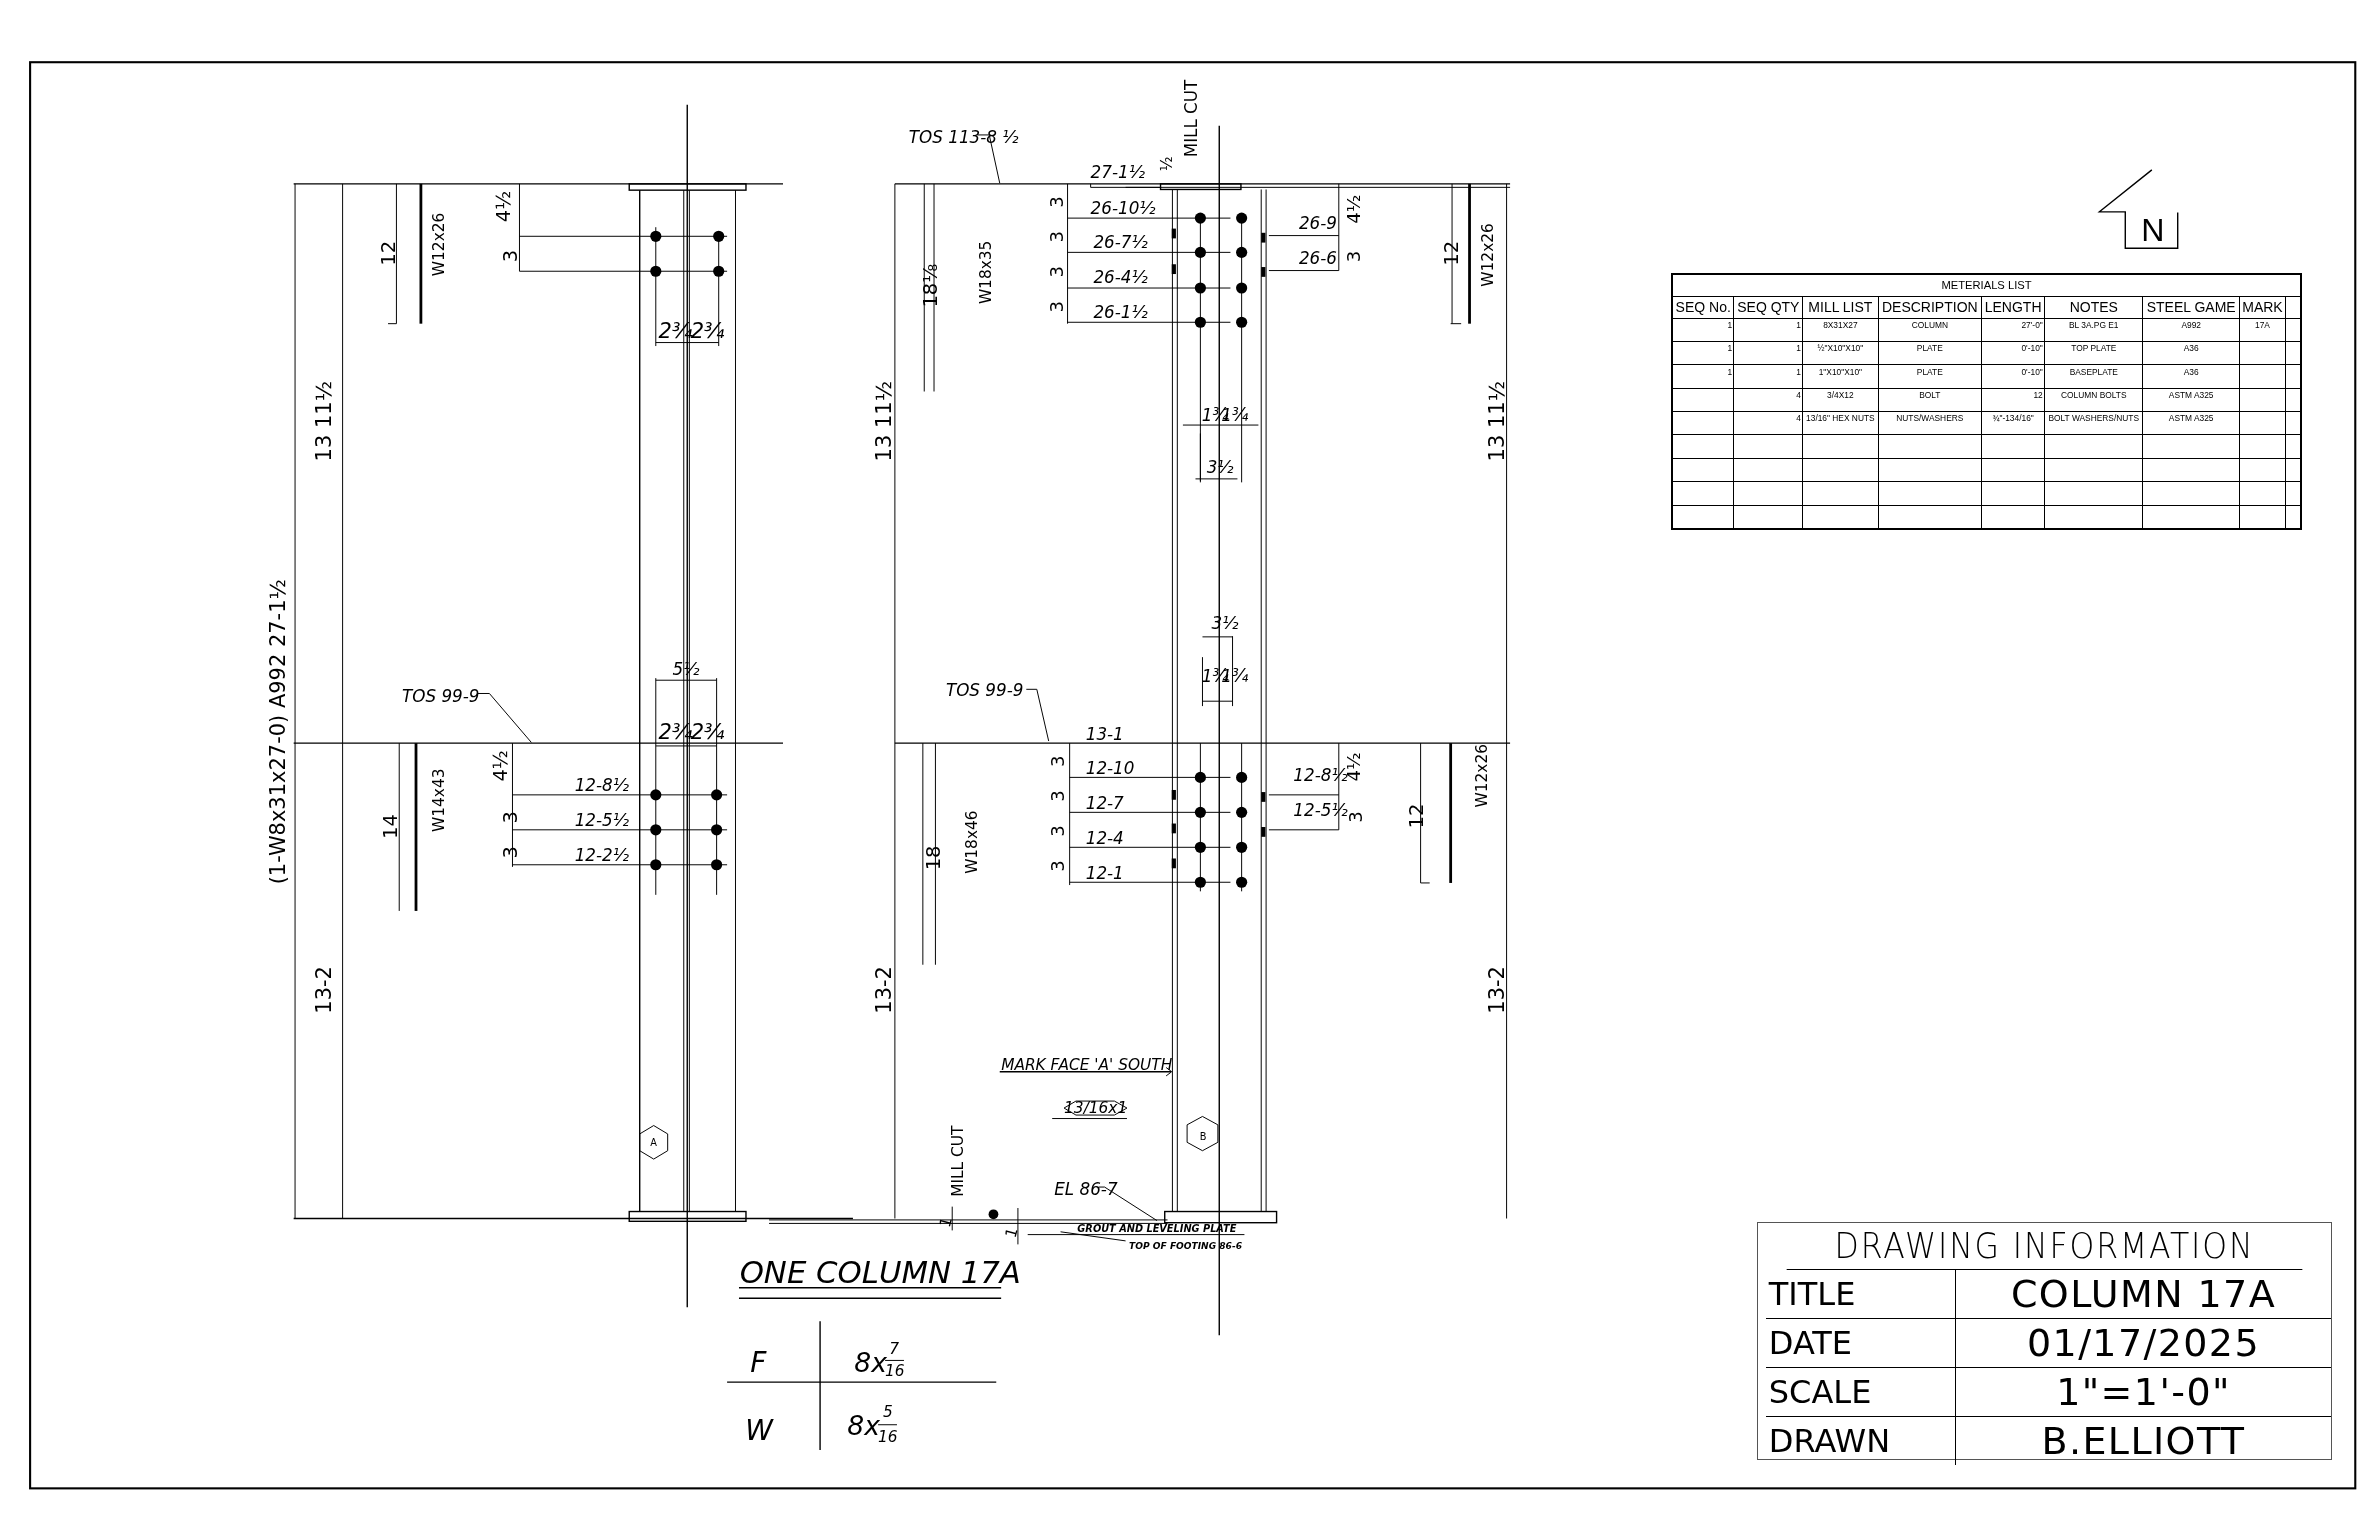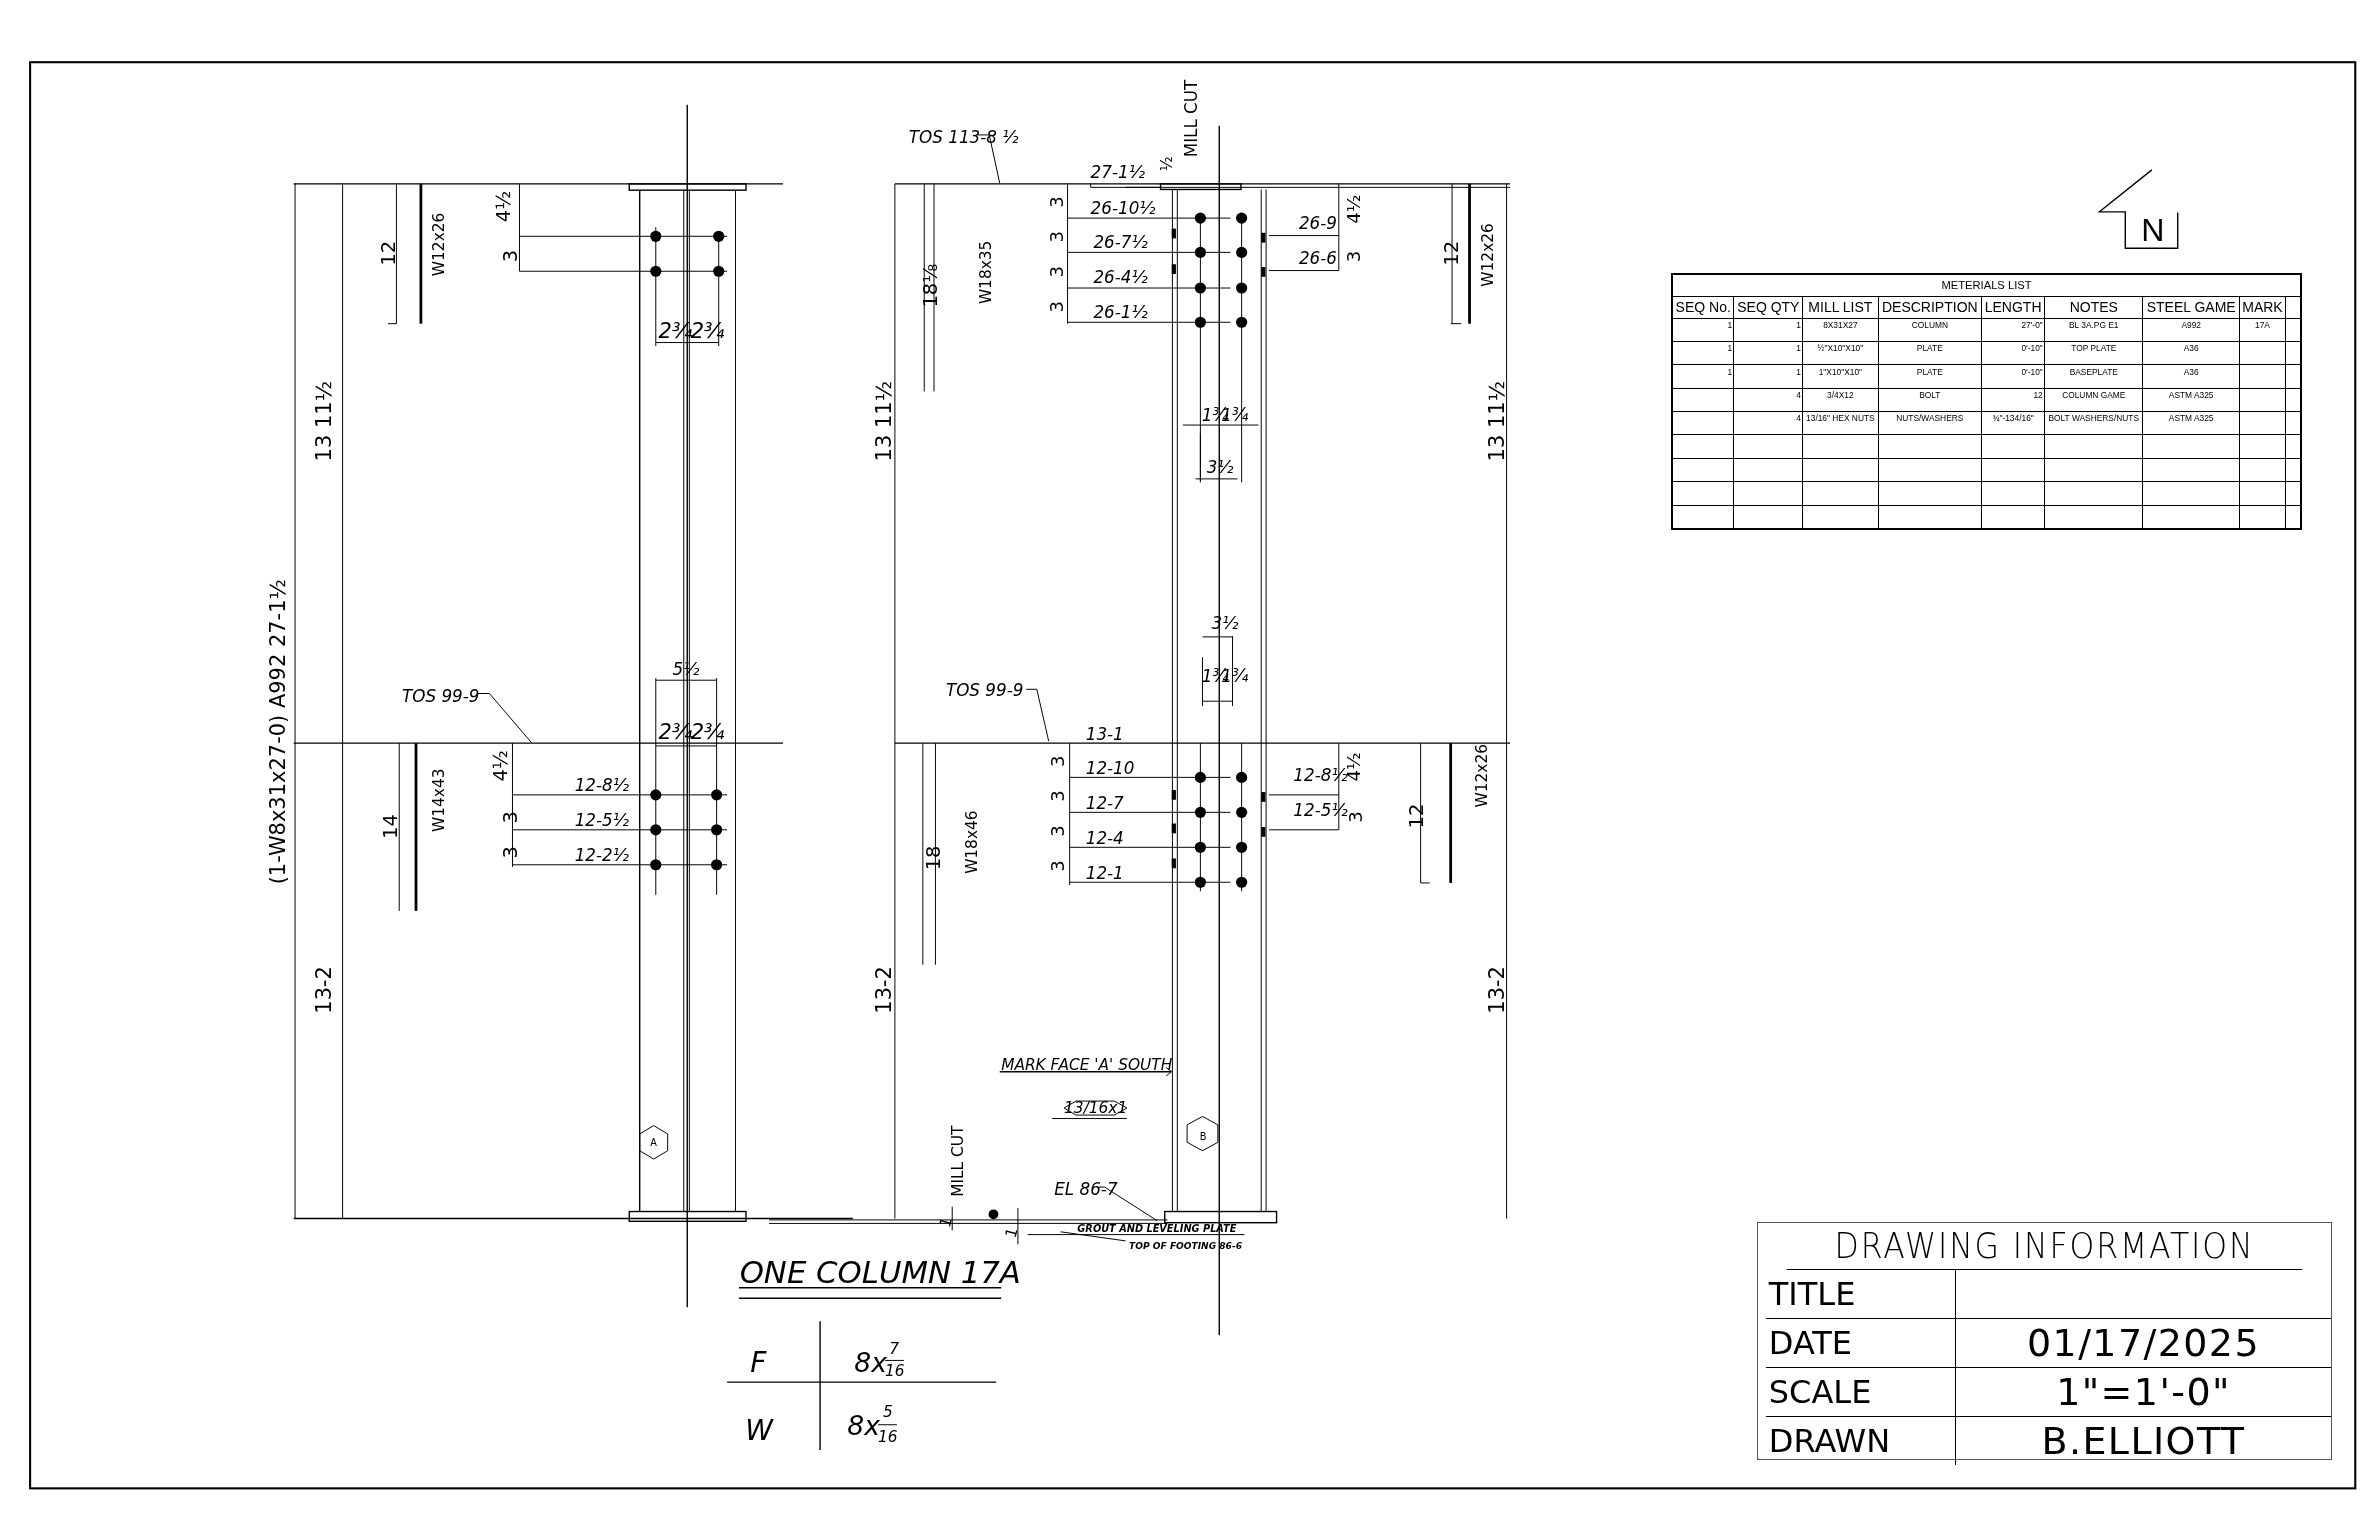--- a/index.html
+++ b/index.html
@@ -347,21 +347,21 @@
         <td>A36</td>
         <td></td>
         <td class="tail"></td>
   </tr>
   <tr>
     <td class="r"></td>
         <td class="r">4</td>
         <td>3/4X12</td>
         <td>BOLT</td>
         <td class="r">12</td>
-        <td>COLUMN GAME</td>
+        <td>COLUMN BOLTS</td>
         <td>ASTM A325</td>
         <td></td>
         <td class="tail"></td>
   </tr>
   <tr>
     <td class="r"></td>
         <td class="r">4</td>
         <td>13/16" HEX NUTS</td>
         <td>NUTS/WASHERS</td>
         <td>¾"-134/16"</td>
@@ -414,20 +414,21 @@
         <td></td>
         <td class="tail"></td>
       </tr>
 </tbody>
   </table>
 
 <div id="info">
   <div class="head">DRAWING INFORMATION</div>
   <div class="row">
     <div class="lab">TITLE</div>
+    <div class="val">COLUMN 17A</div>
   </div>
   <div class="row">
     <div class="lab">DATE</div>
     <div class="val">01/17/2025</div>
   </div>
   <div class="row">
     <div class="lab">SCALE</div>
     <div class="val">1"=1'-0"</div>
   </div>
   <div class="row">

